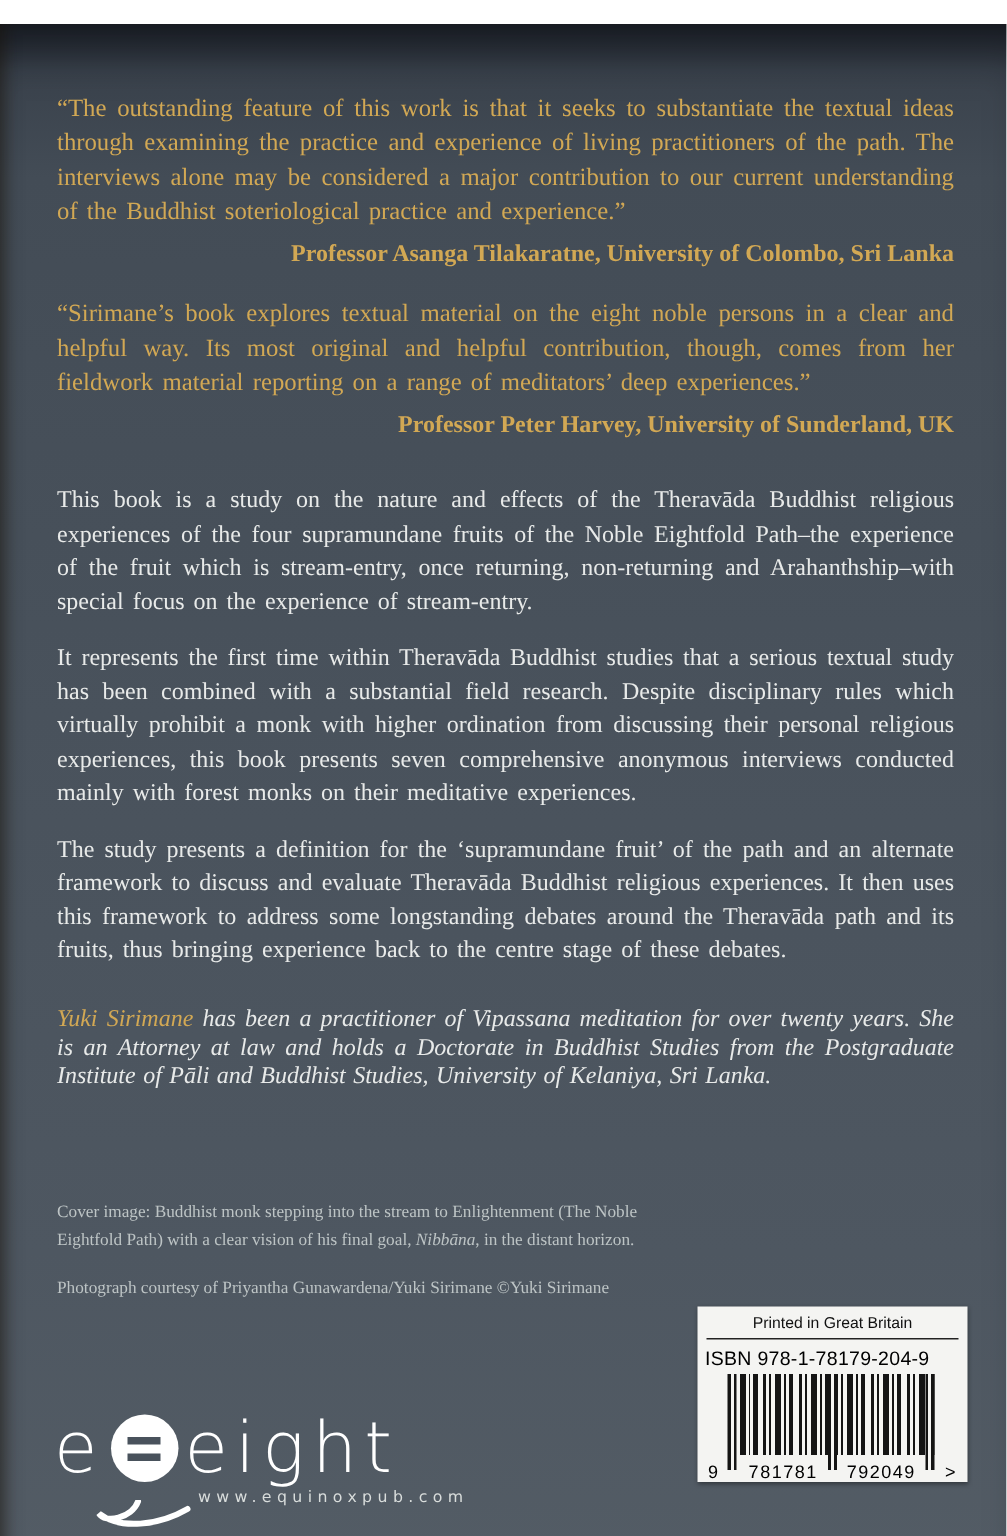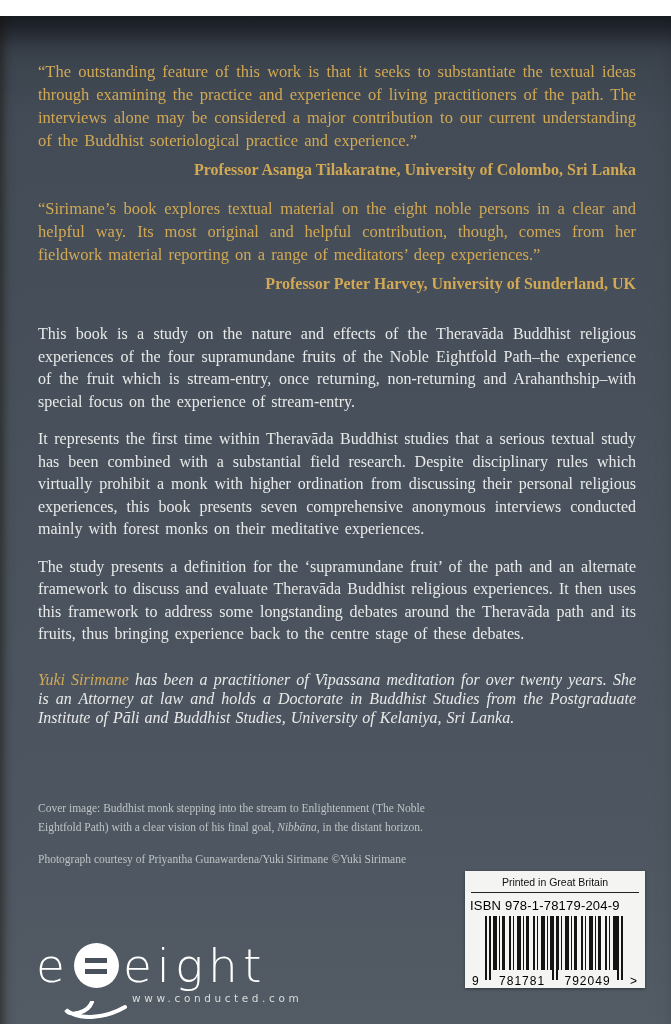--- a/index.html
+++ b/index.html
@@ -152,15 +152,15 @@
           <span class="eq-bar"></span>
         </span>
         <span class="tail">
           <svg width="66" height="22" viewBox="0 0 66 22">
             <path d="M30 1 C26 12 8 16 4 9 C18 20 44 17 63 6" fill="none" stroke="#ffffff" stroke-width="4" stroke-linecap="round"></path>
           </svg>
         </span>
       </span>
       <span>eight</span>
     </div>
-    <div class="website">www.conducted.com</div>
+    <div class="website">www.equinoxpub.com</div>
   </div>
 </div>
 
 </body></html>

